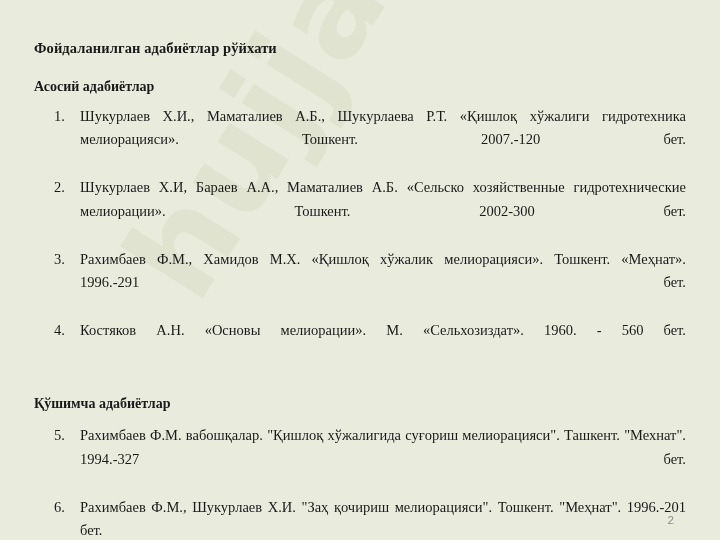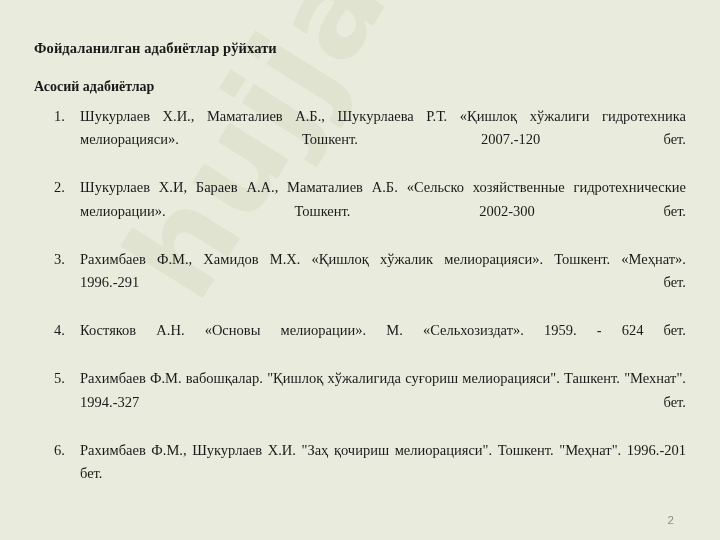--- a/index.html
+++ b/index.html
@@ -135,24 +135,25 @@
       <li class="ref-item">
         <span class="ref-num">2.</span>
         <span class="ref-text">Шукурлаев Х.И, Бараев А.А., Маматалиев А.Б. «Сельско хозяйственные гидротехнические мелиорации». Тошкент. 2002-300 бет.</span>
       </li>
       <li class="ref-item">
         <span class="ref-num">3.</span>
         <span class="ref-text">Рахимбаев Ф.М., Хамидов М.Х. «Қишлоқ хўжалик мелиорацияси». Тошкент. «Меҳнат». 1996.-291 бет.</span>
       </li>
       <li class="ref-item">
         <span class="ref-num">4.</span>
-        <span class="ref-text">Костяков А.Н. «Основы мелиорации». М. «Сельхозиздат». 1959. - 624 бет.</span>
+        <span class="ref-text">Костяков А.Н. «Основы мелиорации». М. «Сельхозиздат». 1960. - 560 бет.</span>
       </li>
     </ol>
 
+    <div class="subtitle second">Қўшимча адабиётлар</div>
 
     <ol class="ref-list">
       <li class="ref-item">
         <span class="ref-num">5.</span>
         <span class="ref-text">Рахимбаев Ф.М. вабошқалар. "Қишлоқ хўжалигида суғориш мелиорацияси". Ташкент. "Мехнат". 1994.-327 бет.</span>
       </li>
       <li class="ref-item">
         <span class="ref-num">6.</span>
         <span class="ref-text">Рахимбаев Ф.М., Шукурлаев Х.И. "Заҳ қочириш мелиорацияси". Тошкент. "Меҳнат". 1996.-201 бет.</span>
       </li>

